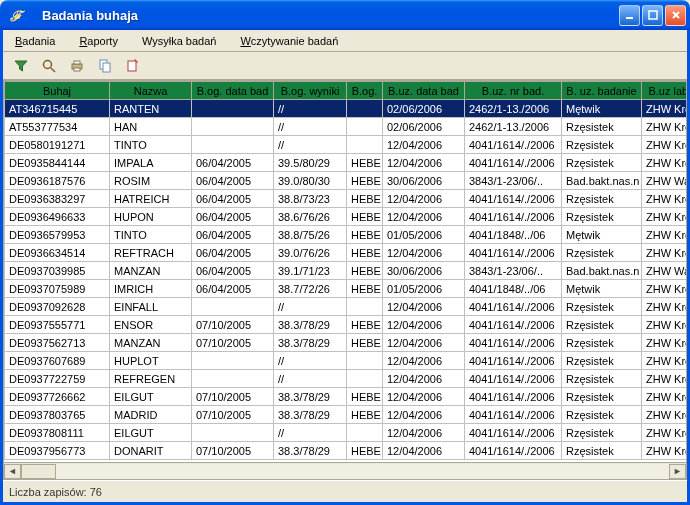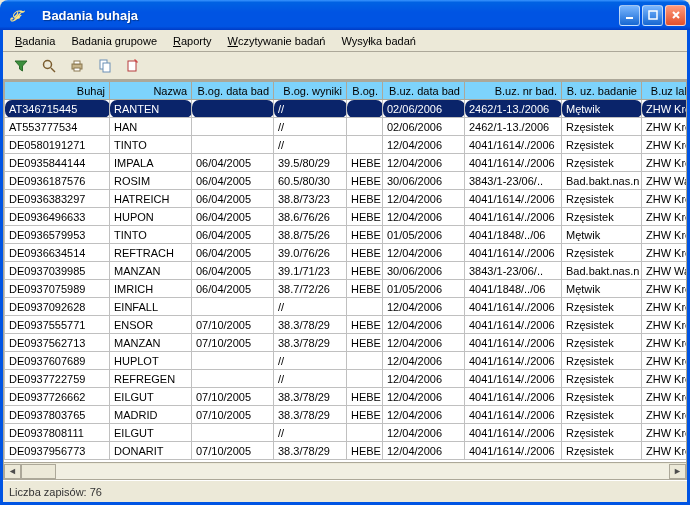--- a/index.html
+++ b/index.html
@@ -6,30 +6,30 @@
 body { font: 11px Tahoma, sans-serif; background: #ece9d8; width: 690px; height: 505px; overflow: hidden; }
 .titlebar { height: 30px; background: linear-gradient(to bottom, #3a95ff 0%, #0062e3 8%, #0054e3 40%, #0054e3 88%, #003bc5 100%); display: flex; align-items: center; padding: 0 4px; color: #fff; border-radius: 8px 8px 0 0; }
 .titlebar .icon { width: 16px; height: 16px; margin: 0 4px; display: inline-flex; align-items: center; justify-content: center; font-weight: bold; font-style: italic; color: #ffe680; font-size: 14px; }
 .titlebar .title { flex: 1; font: bold 13px 'Trebuchet MS', sans-serif; text-shadow: 1px 1px 1px rgba(0,0,0,.35); padding-left: 14px; }
 .winbtns { display: flex; gap: 2px; }
 .winbtn { width: 21px; height: 21px; border-radius: 3px; border: 1px solid rgba(255,255,255,.6); display: flex; align-items: center; justify-content: center; color: #fff; font: bold 13px Arial; }
 .winbtn.min, .winbtn.max { background: linear-gradient(to bottom, #7ab7ff, #1667d2); }
 .winbtn.close { background: linear-gradient(to bottom, #ff9a7b, #e2502c); }
 .winbtn svg { width: 12px; height: 12px; }
 .window-inner { border-left: 3px solid #0054e3; border-right: 3px solid #0054e3; border-bottom: 3px solid #0054e3; height: 475px; background: #ece9d8; display: flex; flex-direction: column; }
-.menubar { height: 22px; background: #ece9d8; display: flex; align-items: center; padding: 0 4px; gap: 0; border-bottom: 1px solid #aca899; }
+.menubar { height: 22px; background: #ece9d8; display: flex; align-items: center; padding: 0 4px; gap: 8px; border-bottom: 1px solid #aca899; }
 .menubar span { padding: 2px 8px; cursor: default; }
 .menubar span u { text-decoration: underline; }
 .toolbar { height: 28px; background: #ece9d8; display: flex; align-items: center; gap: 12px; padding: 0 10px; border-bottom: 1px solid #aca899; }
 .toolbar .tb { width: 16px; height: 16px; display: flex; align-items: center; justify-content: center; }
 .grid-wrap { flex: 1; background: #fff; position: relative; overflow: hidden; border: 1px solid #aca899; margin: 0; }
 .grid { border-collapse: collapse; width: 100%; table-layout: fixed; font: 11px Tahoma, sans-serif; }
-.grid th { background: #7dd3fc; border: 1px solid #aca899; padding: 2px 4px; text-align: right; font-weight: normal; white-space: nowrap; overflow: hidden; height: 18px; }
+.grid th { background: #15803d; border: 1px solid #aca899; padding: 2px 4px; text-align: center; font-weight: normal; white-space: nowrap; overflow: hidden; height: 18px; }
 .grid td { border: 1px solid #c0c0c0; padding: 1px 4px; white-space: nowrap; overflow: hidden; height: 18px; }
-.grid tbody tr.sel td { background: #0a246a; color: #fff; border-radius: 7px; }
+.grid tbody tr.sel td { background: #0a246a; color: #fff; }
 .hscroll { height: 17px; background: #ece9d8; border: 1px solid #aca899; border-top: none; position: relative; display: flex; align-items: center; }
 .hscroll .btn { width: 17px; height: 15px; background: #ece9d8; border: 1px solid #aca899; display: flex; align-items: center; justify-content: center; font-size: 9px; color: #4d4d4d; }
 .hscroll .track { flex: 1; height: 15px; background: #f1efe2; position: relative; }
 .hscroll .thumb { position: absolute; left: 0; width: 35px; height: 15px; background: #ece9d8; border: 1px solid #aca899; }
 .status { height: 22px; background: #ece9d8; display: flex; align-items: center; padding: 0 6px; border-top: 1px solid #fff; color: #333; }
 col.c0{width:105px}col.c1{width:82px}col.c2{width:82px}col.c3{width:73px}col.c4{width:36px}col.c5{width:82px}col.c6{width:97px}col.c7{width:80px}col.c8{width:78px}
 </style>
 </head>
 <body>
 
@@ -51,24 +51,23 @@
         <svg viewBox="0 0 12 12">
           <path d="M3 3l6 6M9 3l-6 6" stroke="#fff" stroke-width="2"></path>
         </svg>
       </div>
   </div>
 </div>
 
 <div class="window-inner">
   <div class="menubar" id="menubar">
       <span><u>B</u>adania</span>
-      <span>Badania grupowe</span>
       <span><u>R</u>aporty</span>
+      <span>Wysyłka badań</span>
       <span><u>W</u>czytywanie badań</span>
-      <span>Wysyłka badań</span>
     </div>
 
   <div class="toolbar">
     <span class="tb">
         <svg width="16" height="16" viewBox="0 0 16 16">
           <path d="M2 3h12l-4.5 5v5l-3-2V8z" fill="#3c8f3c" stroke="#2a6b2a"></path>
         </svg>
       </span>
     <span class="tb">
         <svg width="16" height="16" viewBox="0 0 16 16">
@@ -165,21 +164,21 @@
             <td>HEBE</td>
             <td>12/04/2006</td>
             <td>4041/1614/./2006</td>
             <td>Rzęsistek</td>
             <td>ZHW Krosno</td>
           </tr>
           <tr>
             <td>DE0936187576</td>
             <td>ROSIM</td>
             <td>06/04/2005</td>
-            <td>60.5/80/30</td>
+            <td>39.0/80/30</td>
             <td>HEBE</td>
             <td>30/06/2006</td>
             <td>3843/1-23/06/..</td>
             <td>Bad.bakt.nas.n</td>
             <td>ZHW Warszawa</td>
           </tr>
           <tr>
             <td>DE0936383297</td>
             <td>HATREICH</td>
             <td>06/04/2005</td>

